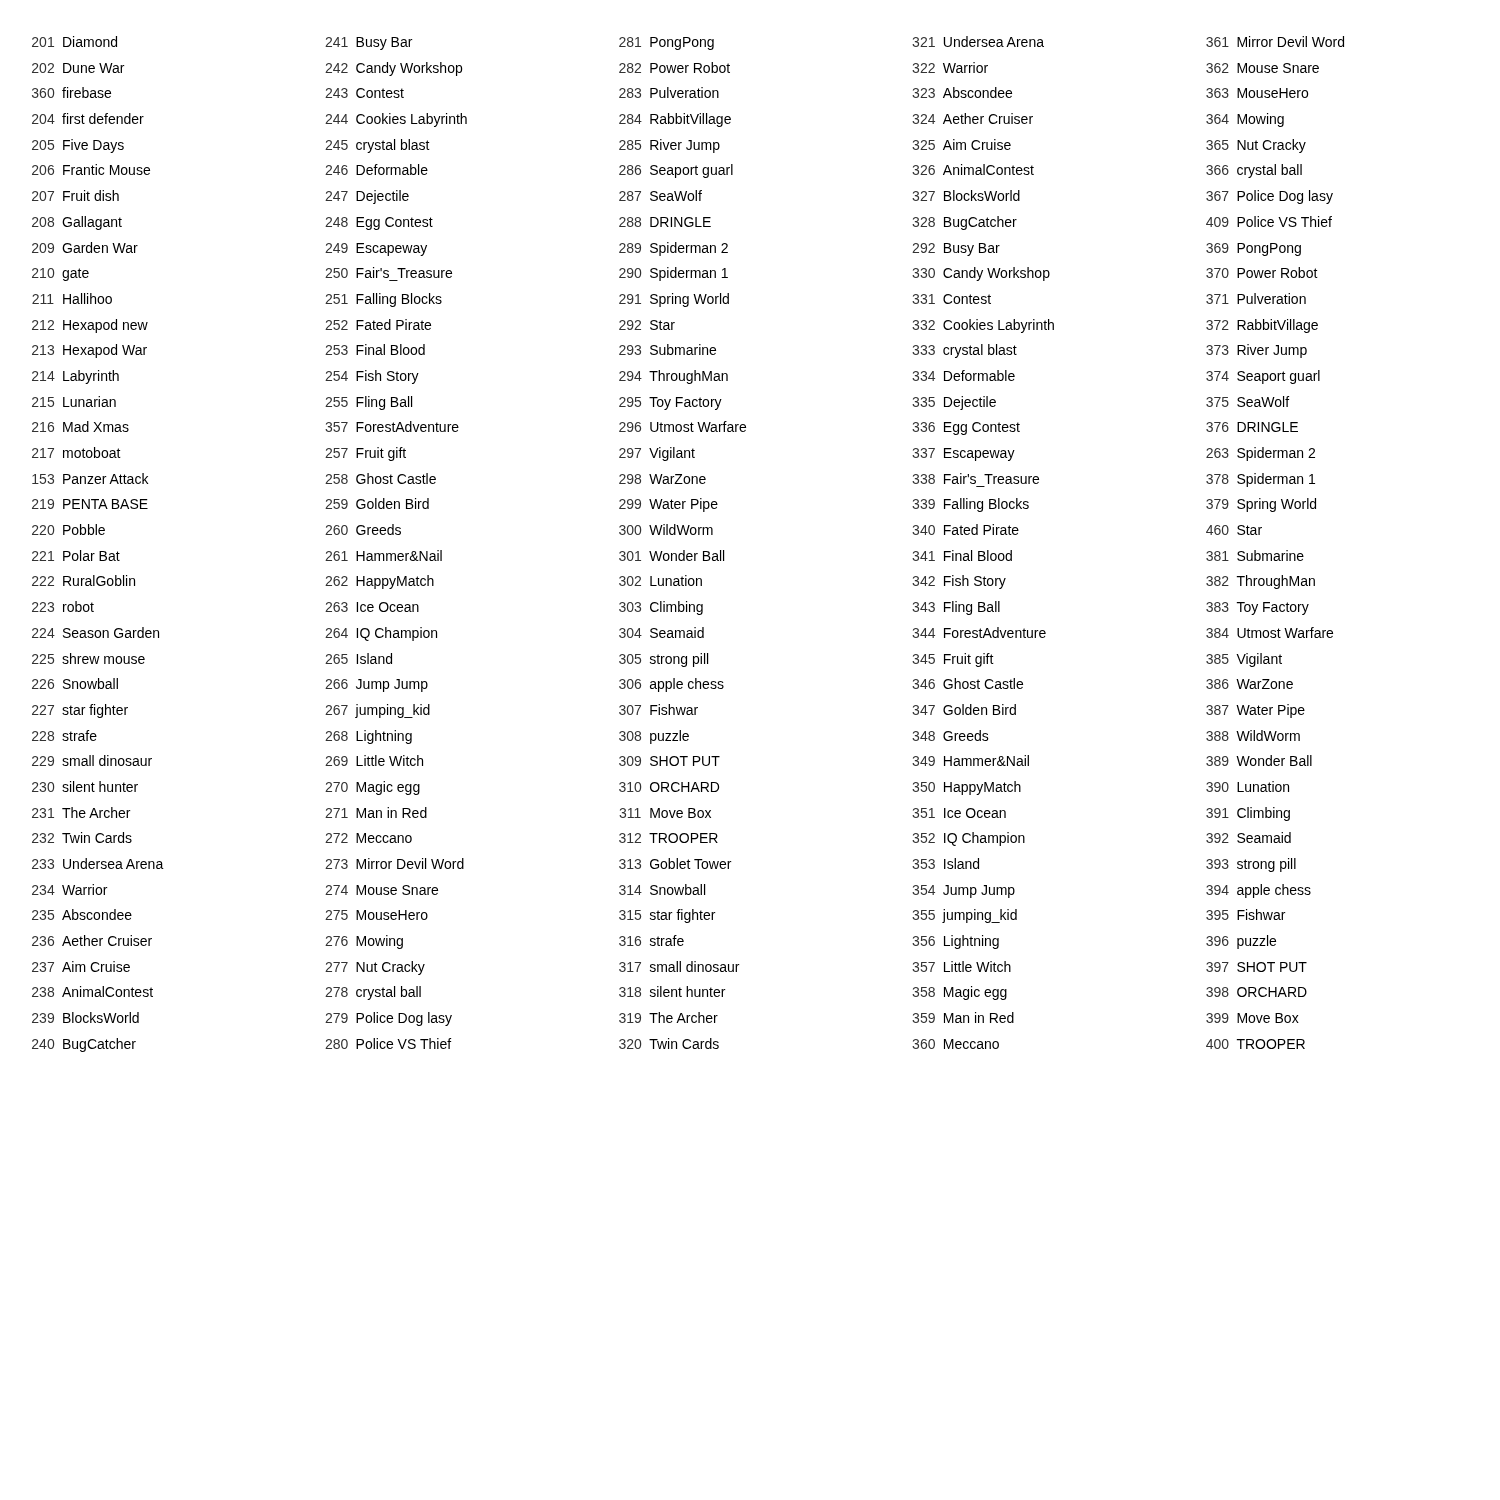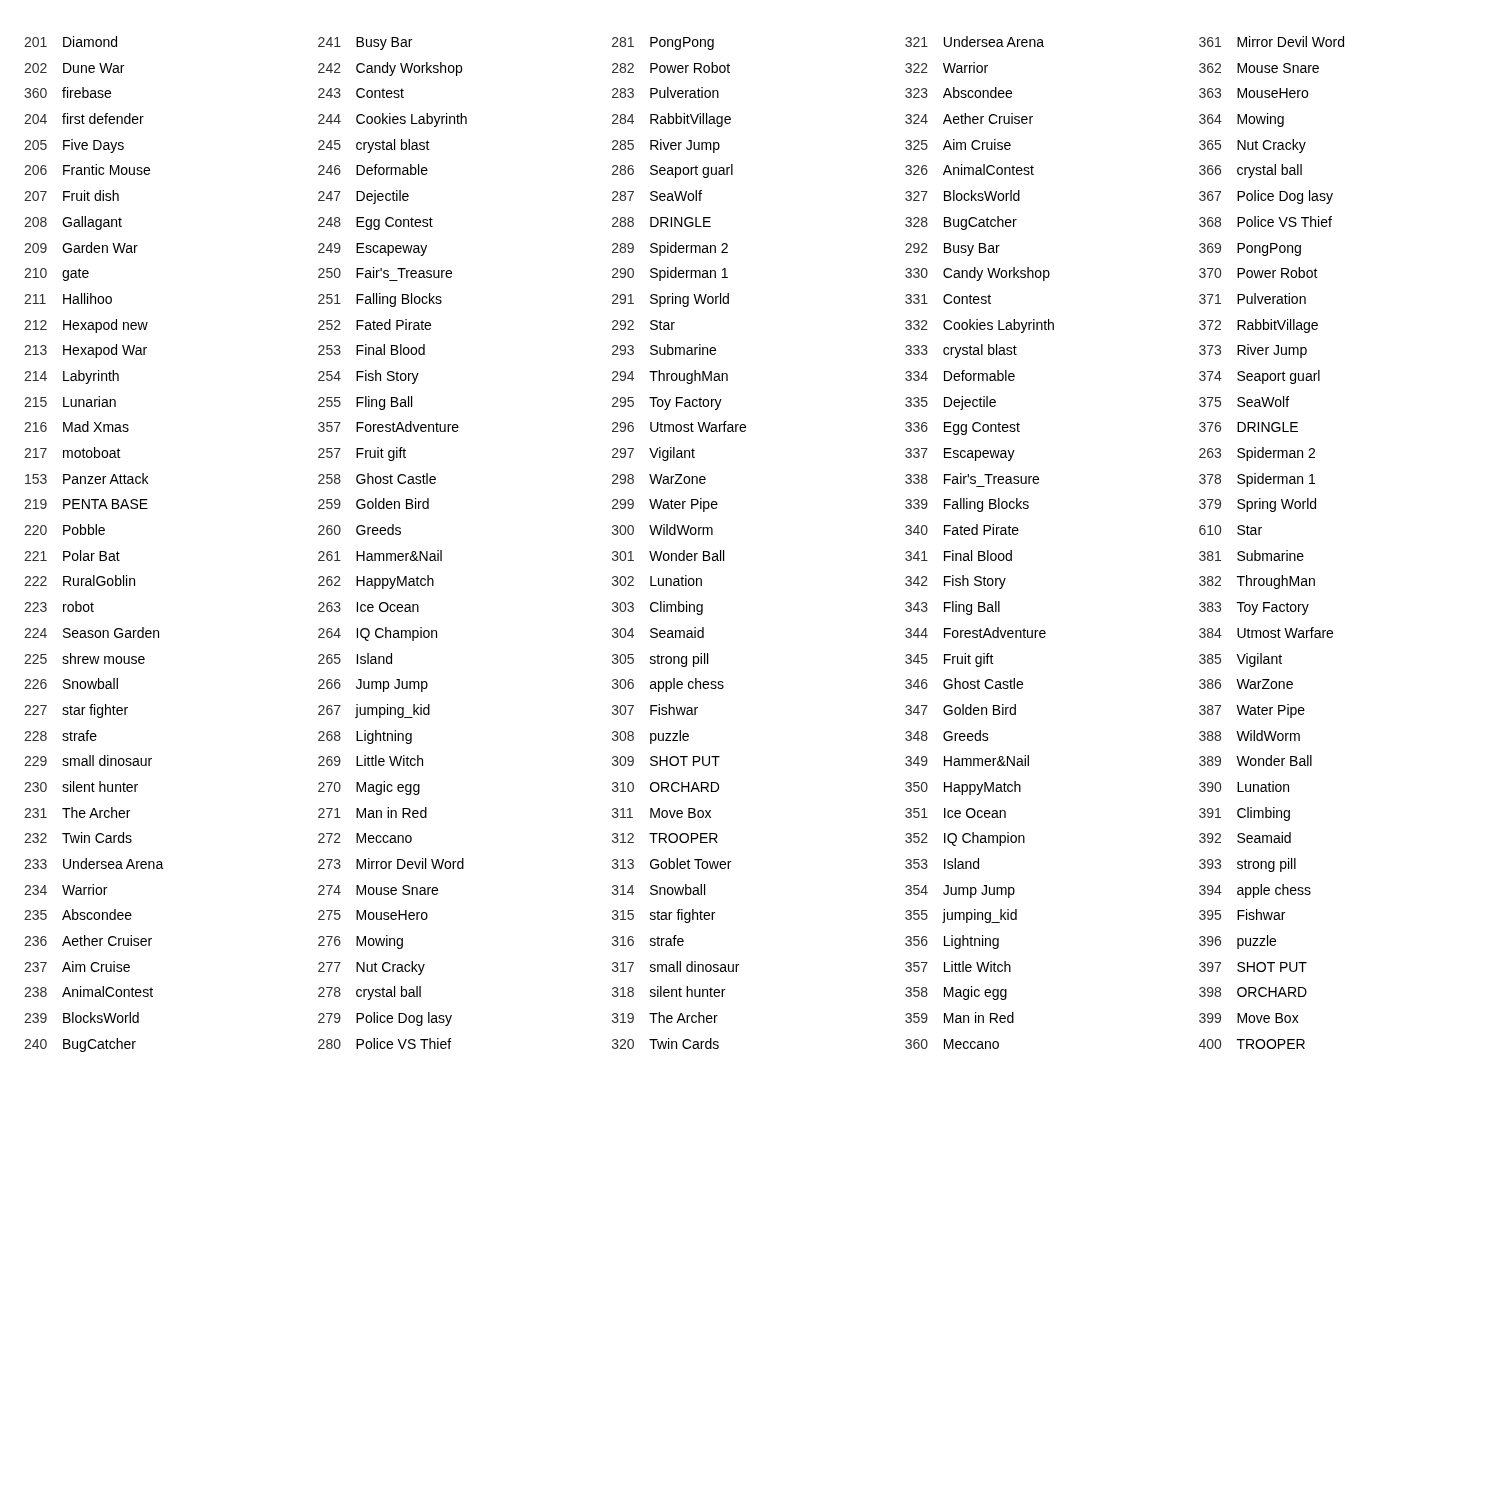--- a/index.html
+++ b/index.html
@@ -9,20 +9,21 @@
       font-size: 14px;
       width: 1500px;
       min-height: 1500px;
       padding: 30px 20px;
     }
     .grid {
       display: grid;
       grid-template-columns: repeat(5, 1fr);
       gap: 8px;
       width: 100%;
+      text-align: center;
     }
     .column {
       display: flex;
       flex-direction: column;
     }
     .row {
       display: flex;
       flex-direction: row;
       padding: 2px 4px;
       line-height: 1.55;
@@ -712,21 +713,21 @@
       </div>
       <div class="row">
         <span class="num">366</span>
         <span class="name">crystal ball</span>
       </div>
       <div class="row">
         <span class="num">367</span>
         <span class="name">Police Dog lasy</span>
       </div>
       <div class="row">
-        <span class="num">368</span>
+        <span class="num">409</span>
         <span class="name">Police VS Thief</span>
       </div>
       <div class="row">
         <span class="num">369</span>
         <span class="name">PongPong</span>
       </div>
       <div class="row">
         <span class="num">370</span>
         <span class="name">Power Robot</span>
       </div>
@@ -760,21 +761,21 @@
       </div>
       <div class="row">
         <span class="num">378</span>
         <span class="name">Spiderman 1</span>
       </div>
       <div class="row">
         <span class="num">379</span>
         <span class="name">Spring World</span>
       </div>
       <div class="row">
-        <span class="num">610</span>
+        <span class="num">460</span>
         <span class="name">Star</span>
       </div>
       <div class="row">
         <span class="num">381</span>
         <span class="name">Submarine</span>
       </div>
       <div class="row">
         <span class="num">382</span>
         <span class="name">ThroughMan</span>
       </div>

